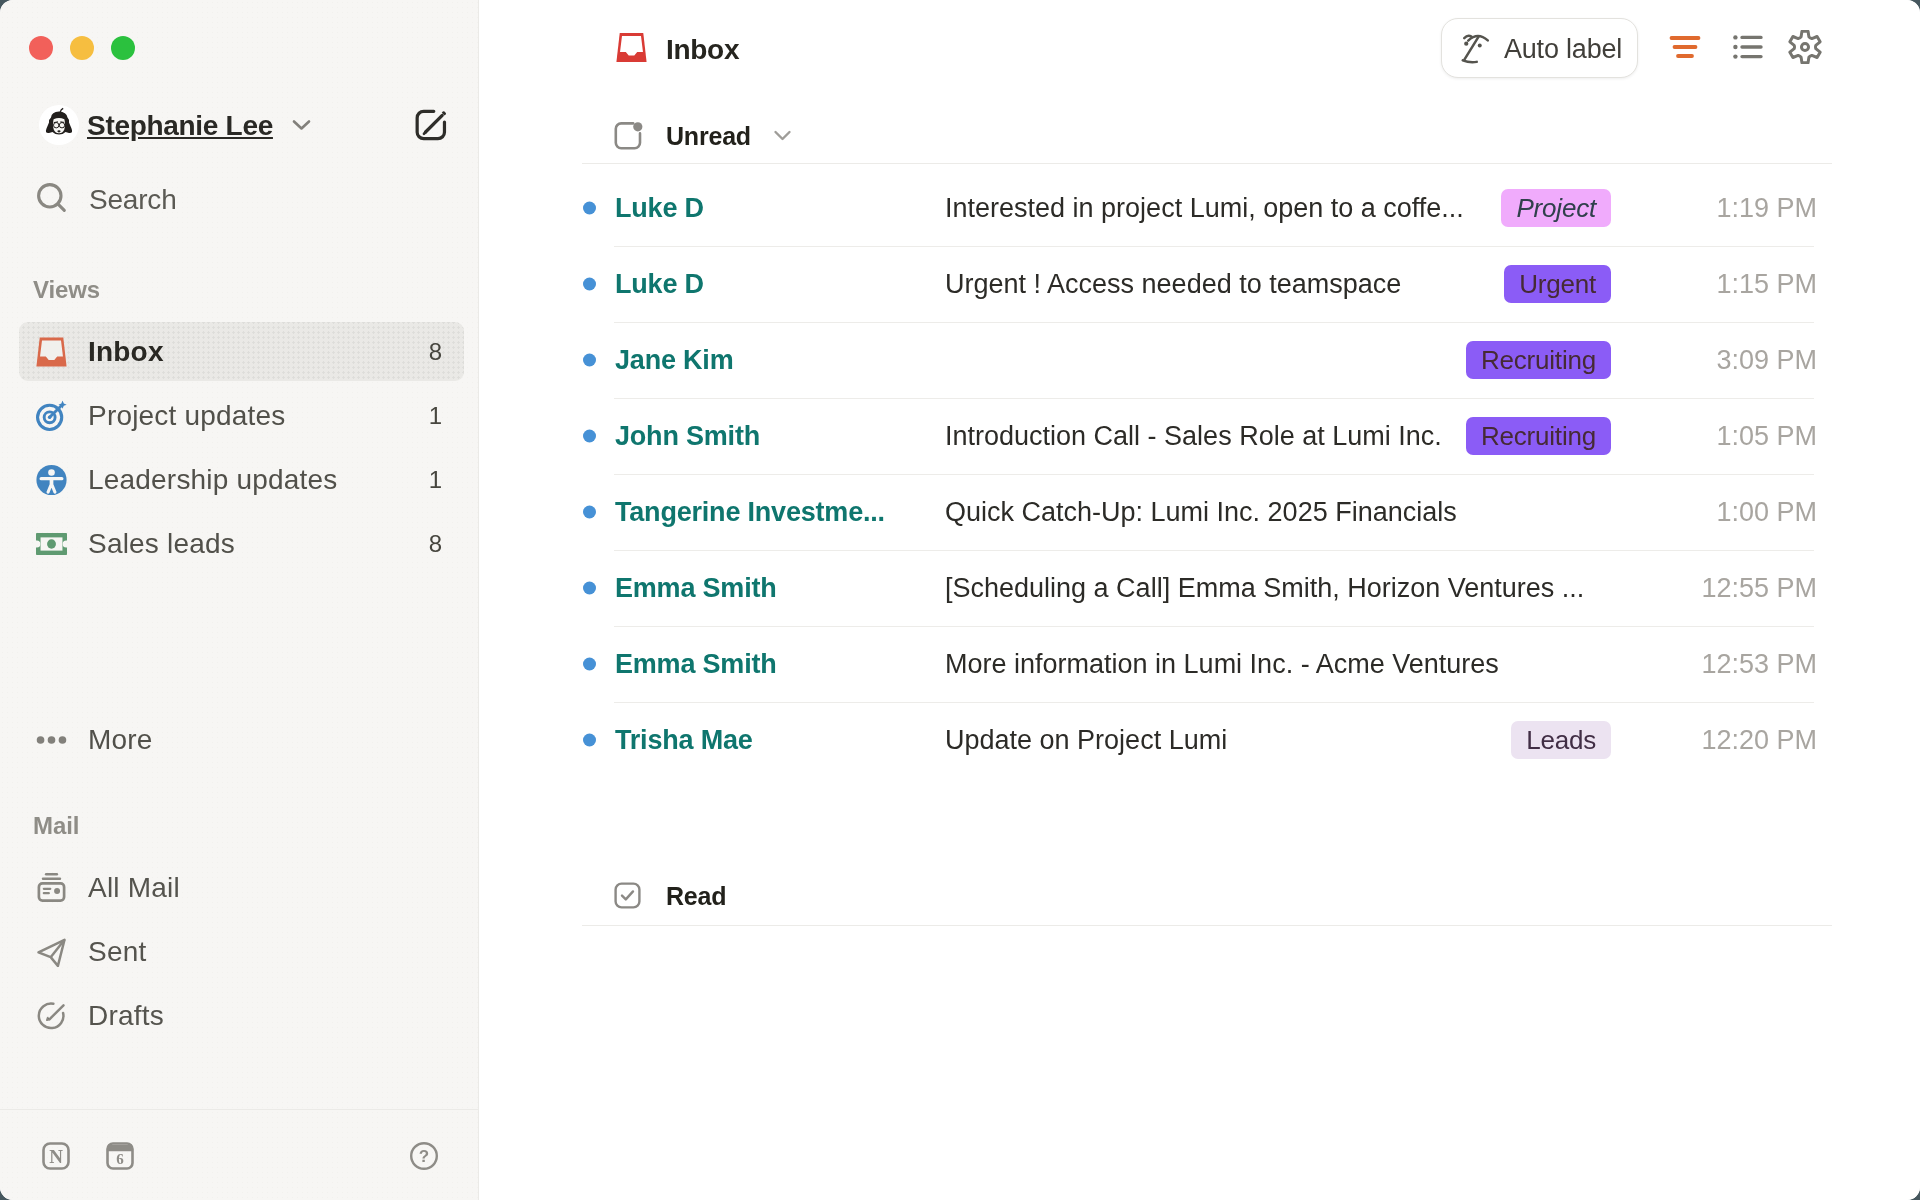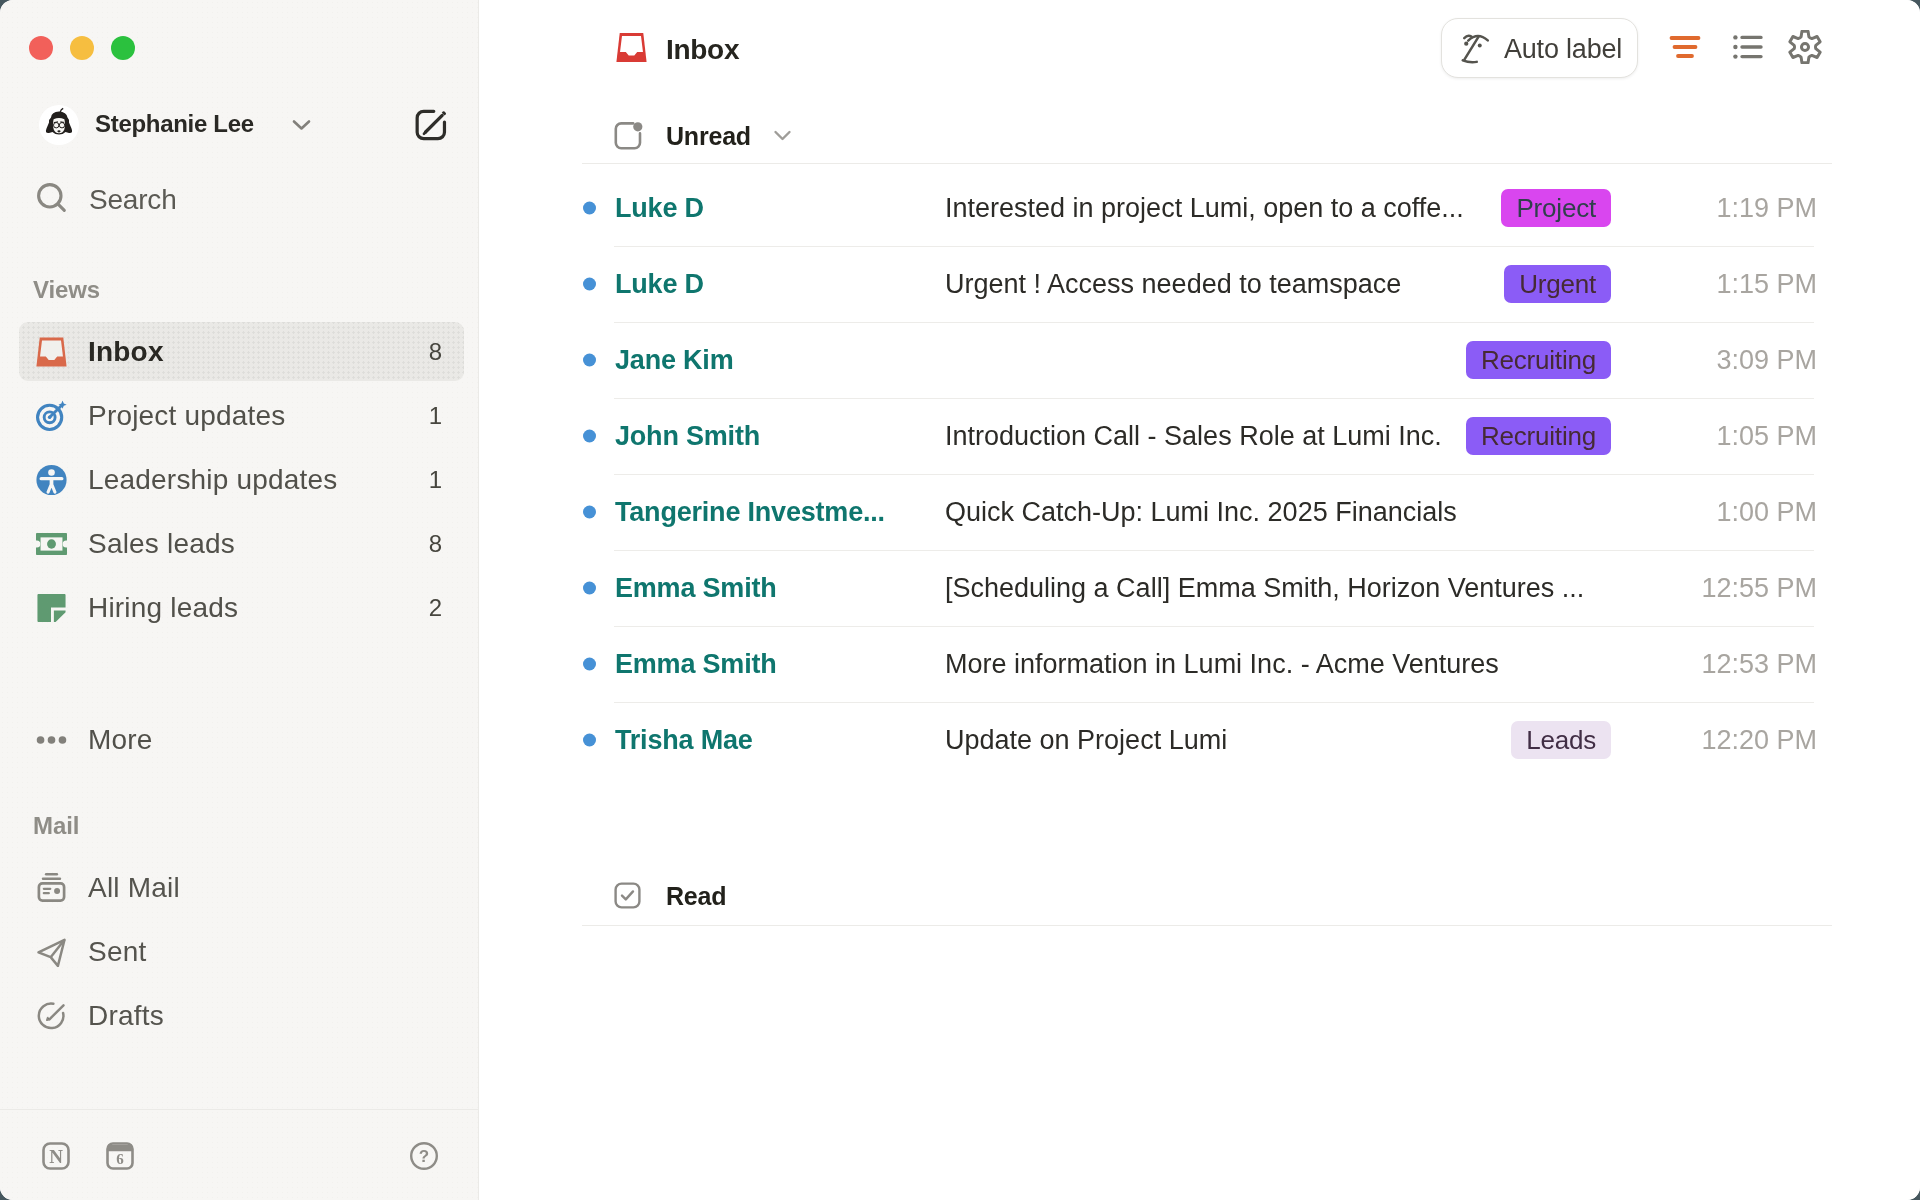--- a/index.html
+++ b/index.html
@@ -18,21 +18,21 @@
   
   .main{position:absolute;left:479px;top:0;right:0;bottom:0;background:#fff;}
   .hline{position:absolute;height:1px;background:#ECEBE8;}
   .rowsep{position:absolute;height:1px;background:#EDECE9;}
   .erow{position:absolute;left:480px;width:1440px;height:76px;}
   .erow .dot{position:absolute;left:103px;top:50%;transform:translateY(-50%);width:13px;height:13px;border-radius:50%;background:#4691D6;}
   .erow .sender{position:absolute;left:135px;top:50%;transform:translateY(-50%);font-size:27px;font-weight:700;color:#0f766e;letter-spacing:-0.2px;white-space:nowrap;}
   .erow .subj{position:absolute;left:465px;top:50%;transform:translateY(-50%);font-size:27px;color:#2C2B27;letter-spacing:0px;white-space:nowrap;}
   .erow .time{position:absolute;right:103px;top:50%;transform:translateY(-50%);font-size:27px;color:#A8A5A0;letter-spacing:0px;}
   .erow .chip{position:absolute;right:309px;top:50%;transform:translateY(-50%);height:38px;line-height:38px;border-radius:7px;padding:0 15px;font-size:26px;letter-spacing:-0.2px;}
-  .chip.blue{background:#d946ef;color:#30404C;}
+  .chip.blue{background:#f0abfc;color:#30404C;font-style:italic;}
   .chip.red{background:#8b5cf6;color:#462A35;}
   .chip.purple{background:#ECE3F1;color:#412E45;}
   .sechead{position:absolute;font-size:25px;font-weight:700;color:#22211B;letter-spacing:-0.2px;}
 </style>
 </head>
 <body>
 <div class="win">
   <div class="sidebar">
     <div class="tl" style="left:29px;background:#F2605A;"></div>
     <div class="tl" style="left:70px;background:#F6BE40;"></div>
@@ -42,21 +42,21 @@
       <circle cx="20" cy="20" r="20" fill="#FFFFFF"></circle>
       <path d="M20.5 7 q1 -3.4 3.4 -4.2 l0.6 1.1 q-2.2 0.8 -2.6 3.4 z" fill="#221F1D"></path>
       <path d="M12 12.5 Q12.5 7 20 6.5 Q27.5 7 28.5 12.5 Q30.5 14.5 30 17.5 L32.5 23.5 Q34.5 28.5 30 28 L26.5 27 Q24 29.5 20 29.5 Q16 29.5 13.5 27 L10 28 Q5.5 28.5 7.5 23.5 L10 17.5 Q9.5 14.5 12 12.5 Z" fill="#221F1D"></path>
       <path d="M14.6 14.3 Q20 11.8 25.4 14.3 Q26.8 20.5 25.2 24.8 Q23.6 28.3 20 28.3 Q16.4 28.3 14.8 24.8 Q13.2 20.5 14.6 14.3 Z" fill="#F7F6F3"></path>
       <circle cx="17.2" cy="20.2" r="2.7" fill="none" stroke="#221F1D" stroke-width="1"></circle>
       <circle cx="23" cy="20.2" r="2.7" fill="none" stroke="#221F1D" stroke-width="1"></circle>
       <path d="M19.9 20 h0.4" stroke="#221F1D" stroke-width="0.9"></path>
       <path d="M14.8 17.6 l4.2 -0.8 M21.4 16.8 l3.8 0.6" stroke="#221F1D" stroke-width="1" fill="none"></path>
       <ellipse cx="20" cy="26.3" rx="1.6" ry="1.1" fill="#221F1D"></ellipse>
     </svg>
-    <div class="abs" style="left:95px;top:110px;font-size:24px;font-weight:700;color:#2A2925;letter-spacing:-0.3px;">Stephanie Lee</div>
+    <div class="abs" style="left:87px;top:110px;font-size:28px;font-weight:700;color:#2A2925;letter-spacing:-0.3px;text-decoration:underline;">Stephanie Lee</div>
     <svg class="abs" style="left:291px;top:118px;" width="21" height="14" viewBox="0 0 21 14">
         <path d="M3 3.5 L10.5 10.5 L18 3.5" fill="none" stroke="#82807B" stroke-width="2.6" stroke-linecap="round" stroke-linejoin="round"></path>
       </svg>
     <svg class="abs" style="left:413px;top:106px;" width="38" height="38" viewBox="0 0 32 32">
       <path d="M17.5 4.5 H9 a5.5 5.5 0 0 0 -5.5 5.5 v12 a5.5 5.5 0 0 0 5.5 5.5 h12 a5.5 5.5 0 0 0 5.5 -5.5 V13.5" fill="none" stroke="#2E2D29" stroke-width="2.7" stroke-linecap="round"></path>
       <path d="M10.6 21.9 L24.6 7.9" stroke="#2E2D29" stroke-width="2.7" stroke-linecap="round"></path>
       <path d="M26.5 4.7 l1 1 a1 1 0 0 1 0 1.4 l-0.9 0.9 -2.4 -2.4 0.9 -0.9 a1 1 0 0 1 1.4 0 z" fill="#2E2D29"></path>
       <path d="M10.6 21.9 l-1.4 1.5" stroke="#2E2D29" stroke-width="2.2" stroke-linecap="round"></path>
     </svg>
 
@@ -106,28 +106,20 @@
         <rect x="0" y="4.4" width="30" height="21.2" rx="0.8" fill="#5F9A71"></rect>
         <rect x="4.4" y="8.6" width="21.2" height="12.8" fill="#F7F6F4"></rect>
         <circle cx="0.8" cy="15" r="3.4" fill="#F7F6F4"></circle>
         <circle cx="29.2" cy="15" r="3.4" fill="#F7F6F4"></circle>
         <ellipse cx="15" cy="15" rx="4.3" ry="4.5" fill="#5F9A71"></ellipse>
       </svg>
       <div class="txt">Sales leads</div>
       <div class="cnt">8</div>
     </div>
 
-    <div class="srow" style="top:578px;">
-      <svg class="ic" viewBox="0 0 30 30">
-        <path d="M1.4 2.4 a1 1 0 0 1 1 -1 H27.6 a1 1 0 0 1 1 1 V14.5 H14.5 V28.6 H2.4 a1 1 0 0 1 -1 -1 Z" fill="#5F9A71"></path>
-        <path d="M17.3 17.3 H28.6 V19 L19 28.6 H17.3 Z" fill="#5F9A71"></path>
-      </svg>
-      <div class="txt">Hiring leads</div>
-      <div class="cnt">2</div>
-    </div>
 
 
     <div class="srow" style="top:710px;">
       <svg class="ic" viewBox="0 0 30 30">
         <circle cx="4.4" cy="15" r="3.7" fill="#82807B"></circle>
         <circle cx="15" cy="15" r="3.7" fill="#82807B"></circle>
         <circle cx="25.6" cy="15" r="3.7" fill="#82807B"></circle>
       </svg>
       <div class="txt">More</div>
     </div>

